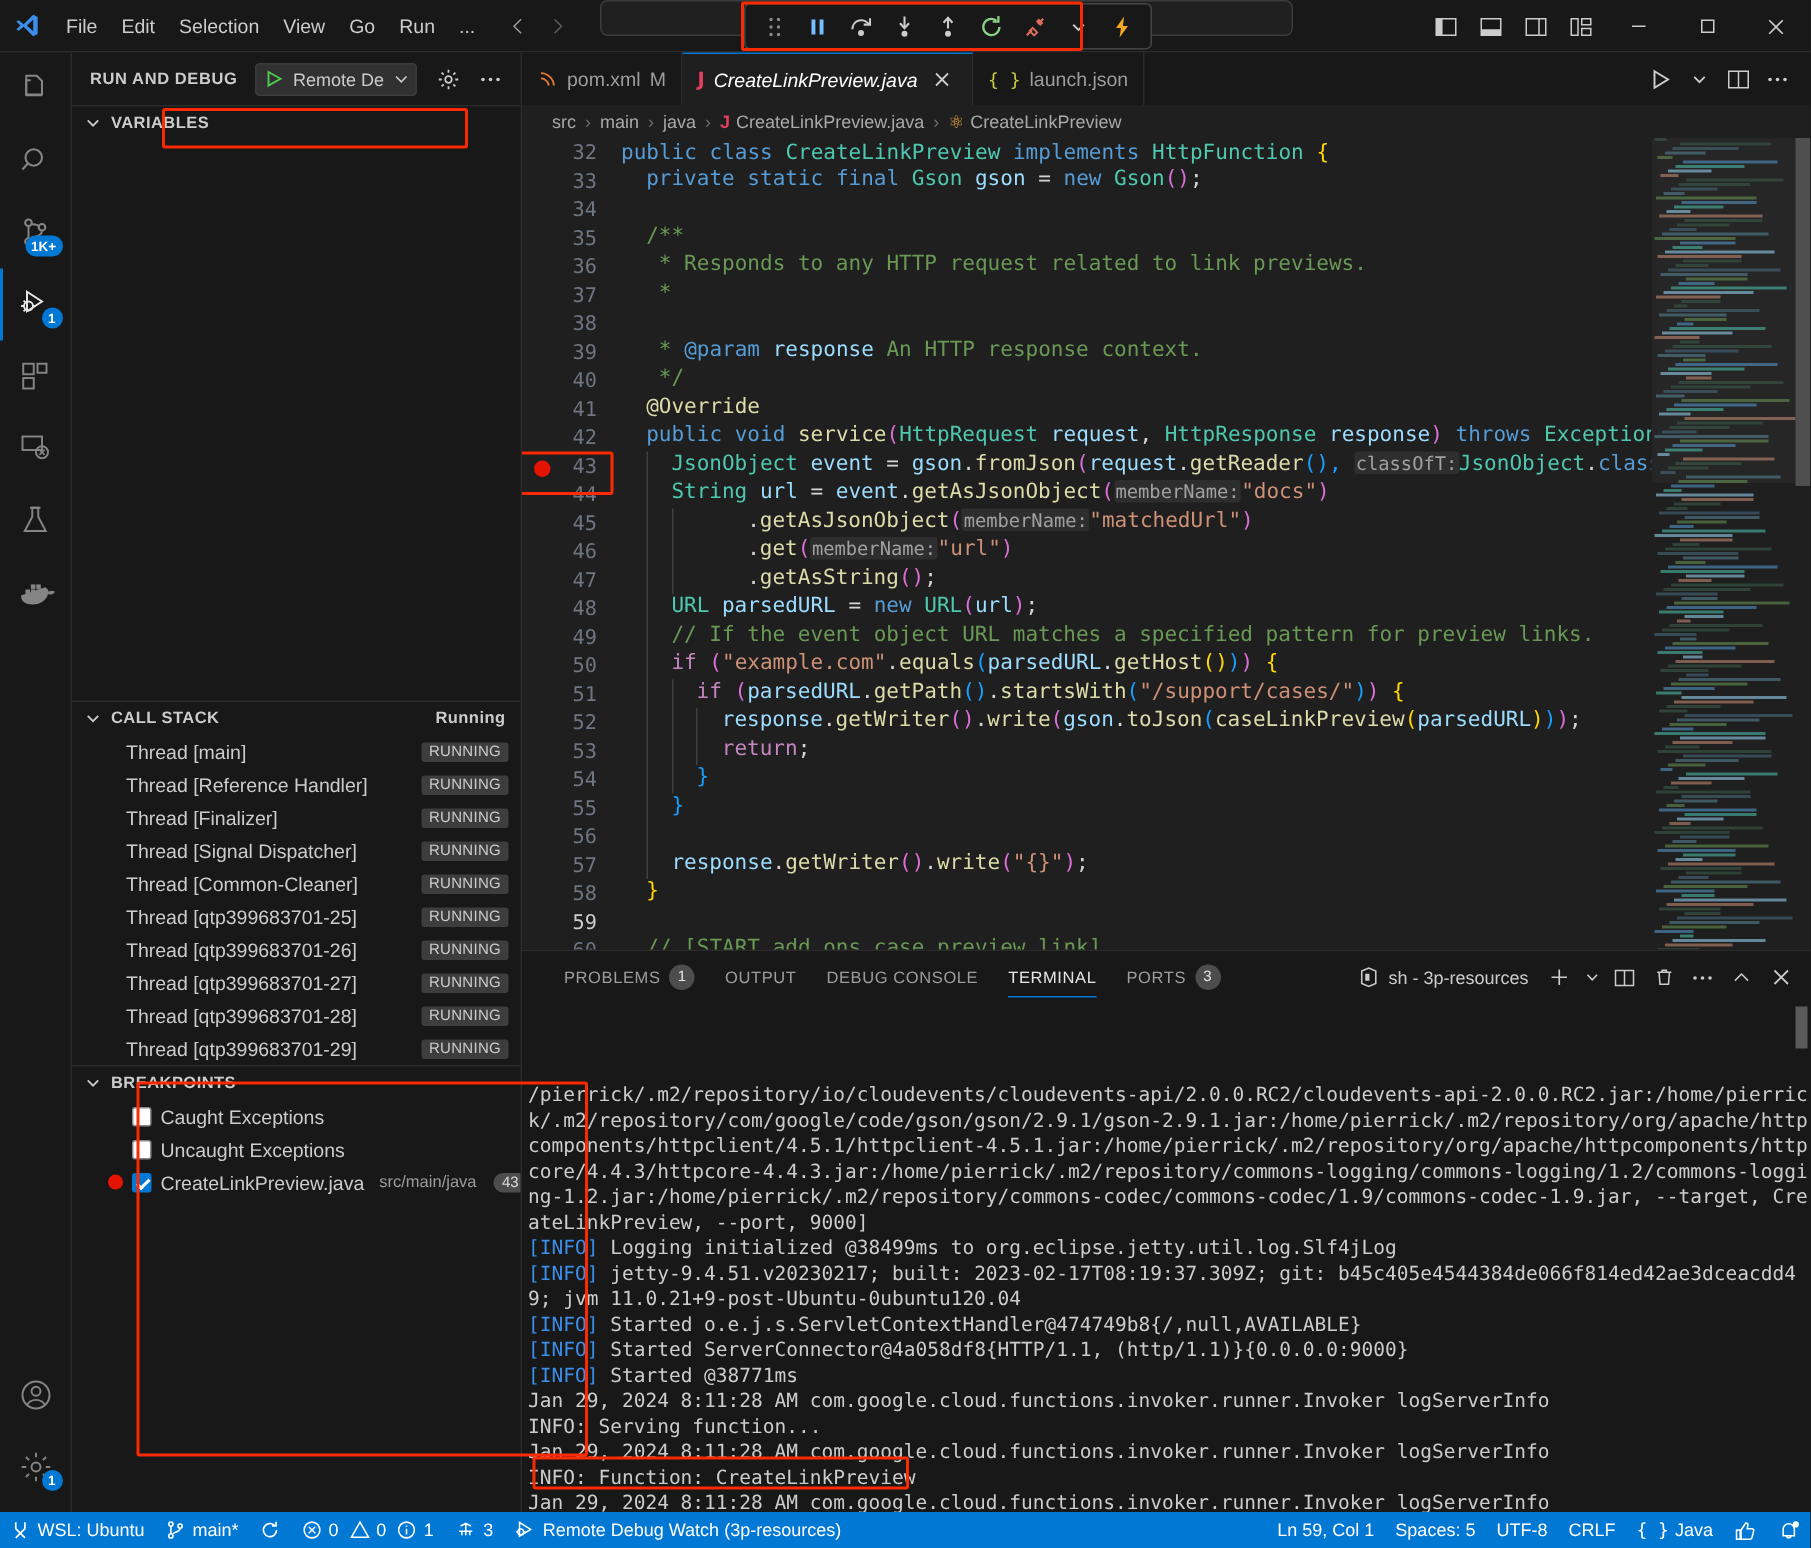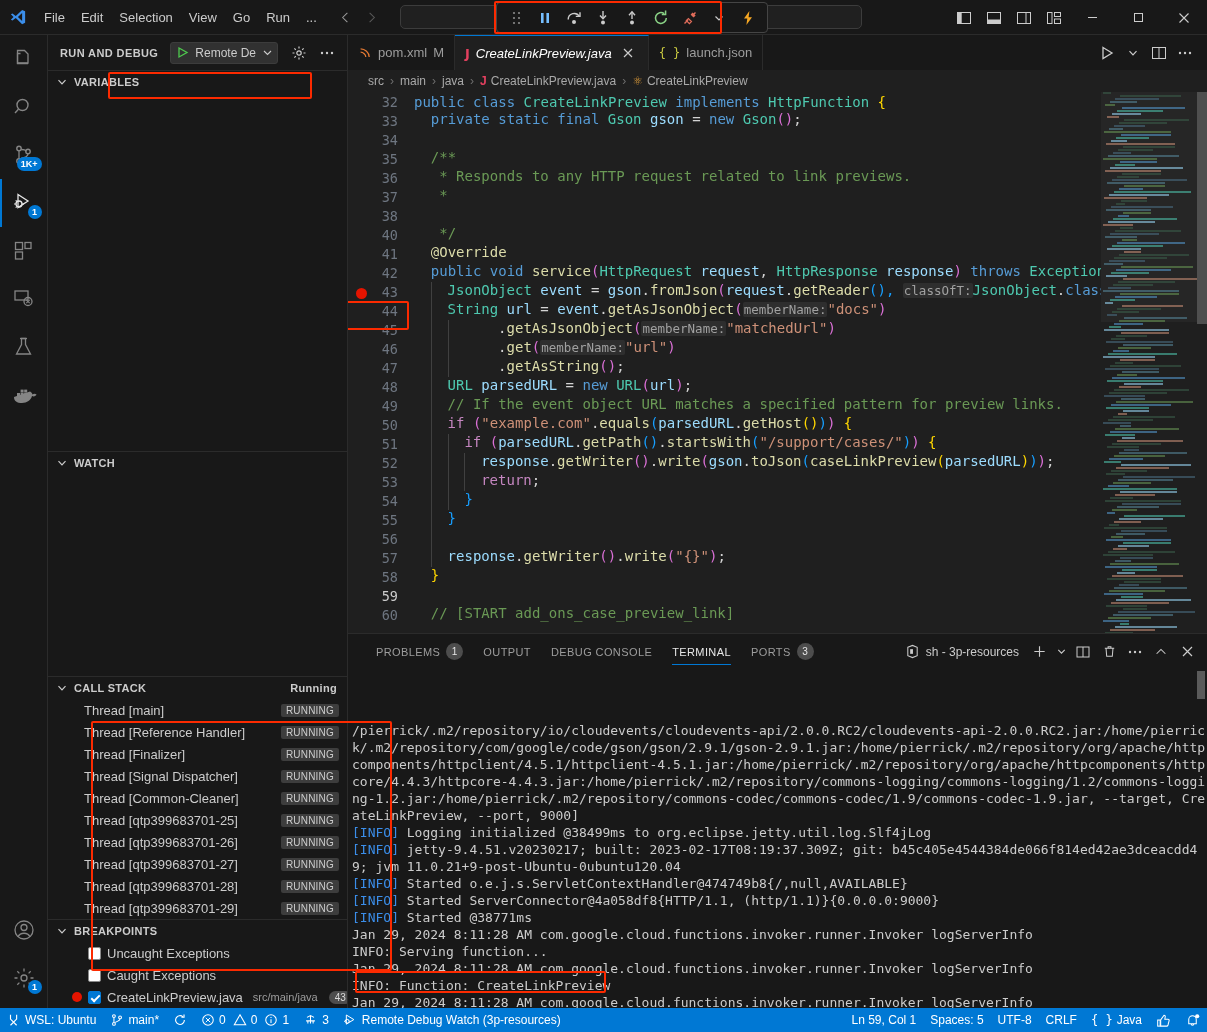--- a/index.html
+++ b/index.html
@@ -8,21 +8,21 @@
     background: #1e1e1e;
     font-family: "Liberation Sans", sans-serif;
     font-size: 13px;
     color: #cccccc;
     overflow: hidden;
   }
   #app { position: relative; width: 1207px; height: 1032px; display: flex; flex-direction: column; }
 
   
   .titlebar {
-    height: 35px; background: #181818; display: flex; align-items: center;
+    height: 35px; background: #181818; display: flex; 
     border-bottom: 1px solid #2b2b2b; flex: 0 0 35px; position: relative;
   }
   .vscode-logo { width: 36px; display: flex; align-items: center; justify-content: center; }
   .menu { display: flex; align-items: center; height: 100%; }
   .menu-item {
     padding: 0 8px; height: 100%; display: flex; align-items: center;
     font-size: 13px; color: #cccccc; cursor: default;
   }
   .nav-arrows { display: flex; align-items: center; margin-left: 10px; gap: 4px; }
   .nav-arrow { width: 22px; height: 22px; display: flex; align-items: center; justify-content: center; color: #8a8a8a; }
@@ -501,31 +501,20 @@
           <span class="chev">
             <svg width="12" height="12" viewBox="0 0 12 12">
                 <path d="M2.5 4.2 6 7.8 9.5 4.2" fill="none" stroke="#cccccc" stroke-width="1.2"></path>
               </svg>
           </span>
           <span>VARIABLES</span>
         </div>
         <div class="pane-body"></div>
       </div>
 
-      <div class="pane" style="height:235px">
-        <div class="pane-head">
-          <span class="chev">
-            <svg width="12" height="12" viewBox="0 0 12 12">
-                <path d="M2.5 4.2 6 7.8 9.5 4.2" fill="none" stroke="#cccccc" stroke-width="1.2"></path>
-              </svg>
-          </span>
-          <span>WATCH</span>
-        </div>
-        <div class="pane-body"></div>
-      </div>
 
       <div class="pane">
         <div class="pane-head">
           <span class="chev">
             <svg width="12" height="12" viewBox="0 0 12 12">
                 <path d="M2.5 4.2 6 7.8 9.5 4.2" fill="none" stroke="#cccccc" stroke-width="1.2"></path>
               </svg>
           </span>
           <span>CALL STACK</span>
           <span class="pane-status">Running</span>
@@ -580,26 +569,26 @@
             <svg width="12" height="12" viewBox="0 0 12 12">
                 <path d="M2.5 4.2 6 7.8 9.5 4.2" fill="none" stroke="#cccccc" stroke-width="1.2"></path>
               </svg>
           </span>
           <span>BREAKPOINTS</span>
         </div>
         <div class="pane-body" id="breakpoints-list">
             <div class="bp-row">
               <span style="width: 10px; flex: 0 0 10px;"></span>
               <span class="cb"></span>
-              <span>Uncaught Exceptions</span>
+              <span>Caught Exceptions</span>
             </div>
             <div class="bp-row">
               <span style="width: 10px; flex: 0 0 10px;"></span>
               <span class="cb"></span>
-              <span>Caught Exceptions</span>
+              <span>Uncaught Exceptions</span>
             </div>
             <div class="bp-row">
               <span class="bp-dot"></span>
               <span class="cb checked"></span>
               <span>CreateLinkPreview.java</span>
               <span class="bp-path">src/main/java</span>
               <span class="bp-line">43</span>
             </div>
           </div>
       </div>
@@ -692,20 +681,21 @@
 
       <div class="editor">
         <div class="code-area" id="code-area">
             <div class="line"><div class="gutter">32</div><div class="ltext"><span class="kw">public </span><span class="kw">class </span><span class="cls">CreateLinkPreview </span><span class="kw">implements </span><span class="cls">HttpFunction </span><span class="br1">{</span></div></div>
             <div class="line"><div class="gutter">33</div><div class="ltext"><span class="" style="display: inline-block; width: 16.8px; height: 19px; vertical-align: top;"></span><span class="kw">private </span><span class="kw">static </span><span class="kw">final </span><span class="cls">Gson </span><span class="var">gson </span><span class="op">= </span><span class="kw">new </span><span class="cls">Gson</span><span class="br2">()</span><span class="op">;</span></div></div>
             <div class="line"><div class="gutter">34</div><div class="ltext"><span class="" style="display: inline-block; width: 16.8px; height: 19px; vertical-align: top;"></span></div></div>
             <div class="line"><div class="gutter">35</div><div class="ltext"><span class="" style="display: inline-block; width: 16.8px; height: 19px; vertical-align: top;"></span><span class="doc">/**</span></div></div>
             <div class="line"><div class="gutter">36</div><div class="ltext"><span class="" style="display: inline-block; width: 16.8px; height: 19px; vertical-align: top;"></span><span class="doc"> * Responds to any HTTP request related to link previews.</span></div></div>
             <div class="line"><div class="gutter">37</div><div class="ltext"><span class="" style="display: inline-block; width: 16.8px; height: 19px; vertical-align: top;"></span><span class="doc"> *</span></div></div>
             <div class="line"><div class="gutter">38</div></div>
+            <div class="line"><div class="gutter">39</div><div class="ltext"><span class="" style="display: inline-block; width: 16.8px; height: 19px; vertical-align: top;"></span><span class="doc"> * </span><span class="doctag">@param </span><span class="docparam">response</span><span class="doc"> An HTTP response context.</span></div></div>
             <div class="line"><div class="gutter">40</div><div class="ltext"><span class="" style="display: inline-block; width: 16.8px; height: 19px; vertical-align: top;"></span><span class="doc"> */</span></div></div>
             <div class="line"><div class="gutter">41</div><div class="ltext"><span class="" style="display: inline-block; width: 16.8px; height: 19px; vertical-align: top;"></span><span class="fn">@Override</span></div></div>
             <div class="line"><div class="gutter">42</div><div class="ltext"><span class="" style="display: inline-block; width: 16.8px; height: 19px; vertical-align: top;"></span><span class="kw">public </span><span class="kw">void </span><span class="fn">service</span><span class="br2">(</span><span class="cls">HttpRequest </span><span class="var">request</span><span class="op">, </span><span class="cls">HttpResponse </span><span class="var">response</span><span class="br2">) </span><span class="kw">throws </span><span class="cls">Exception </span></div></div>
             <div class="line"><div class="gutter">43<span class="bp-marker"></span></div><div class="ltext"><span class="" style="display: inline-block; width: 16.8px; height: 19px; vertical-align: top;"></span><span class="indent" style="display: inline-block; width: 16.8px; height: 19px; vertical-align: top;"></span><span class="cls">JsonObject </span><span class="var">event </span><span class="op">= </span><span class="var">gson</span><span class="op">.</span><span class="fn">fromJson</span><span class="br2">(</span><span class="var">request</span><span class="op">.</span><span class="fn">getReader</span><span class="br3">(), </span><span class="hint">classOfT:</span><span class="cls">JsonObject</span><span class="op">.</span><span class="kw">class</span></div></div>
             <div class="line"><div class="gutter">44</div><div class="ltext"><span class="" style="display: inline-block; width: 16.8px; height: 19px; vertical-align: top;"></span><span class="indent" style="display: inline-block; width: 16.8px; height: 19px; vertical-align: top;"></span><span class="cls">String </span><span class="var">url </span><span class="op">= </span><span class="var">event</span><span class="op">.</span><span class="fn">getAsJsonObject</span><span class="br2">(</span><span class="hint">memberName:</span><span class="str">"docs"</span><span class="br2">)</span></div></div>
             <div class="line"><div class="gutter">45</div><div class="ltext"><span class="" style="display: inline-block; width: 16.8px; height: 19px; vertical-align: top;"></span><span class="indent" style="display: inline-block; width: 16.8px; height: 19px; vertical-align: top;"></span><span class="indent" style="display: inline-block; width: 16.8px; height: 19px; vertical-align: top;"></span><span class="op">    .</span><span class="fn">getAsJsonObject</span><span class="br2">(</span><span class="hint">memberName:</span><span class="str">"matchedUrl"</span><span class="br2">)</span></div></div>
             <div class="line"><div class="gutter">46</div><div class="ltext"><span class="" style="display: inline-block; width: 16.8px; height: 19px; vertical-align: top;"></span><span class="indent" style="display: inline-block; width: 16.8px; height: 19px; vertical-align: top;"></span><span class="indent" style="display: inline-block; width: 16.8px; height: 19px; vertical-align: top;"></span><span class="op">    .</span><span class="fn">get</span><span class="br2">(</span><span class="hint">memberName:</span><span class="str">"url"</span><span class="br2">)</span></div></div>
             <div class="line"><div class="gutter">47</div><div class="ltext"><span class="" style="display: inline-block; width: 16.8px; height: 19px; vertical-align: top;"></span><span class="indent" style="display: inline-block; width: 16.8px; height: 19px; vertical-align: top;"></span><span class="indent" style="display: inline-block; width: 16.8px; height: 19px; vertical-align: top;"></span><span class="op">    .</span><span class="fn">getAsString</span><span class="br2">()</span><span class="op">;</span></div></div>
             <div class="line"><div class="gutter">48</div><div class="ltext"><span class="" style="display: inline-block; width: 16.8px; height: 19px; vertical-align: top;"></span><span class="indent" style="display: inline-block; width: 16.8px; height: 19px; vertical-align: top;"></span><span class="cls">URL </span><span class="var">parsedURL </span><span class="op">= </span><span class="kw">new </span><span class="cls">URL</span><span class="br2">(</span><span class="var">url</span><span class="br2">)</span><span class="op">;</span></div></div>
             <div class="line"><div class="gutter">49</div><div class="ltext"><span class="" style="display: inline-block; width: 16.8px; height: 19px; vertical-align: top;"></span><span class="indent" style="display: inline-block; width: 16.8px; height: 19px; vertical-align: top;"></span><span class="cmt">// If the event object URL matches a specified pattern for preview links.</span></div></div>

